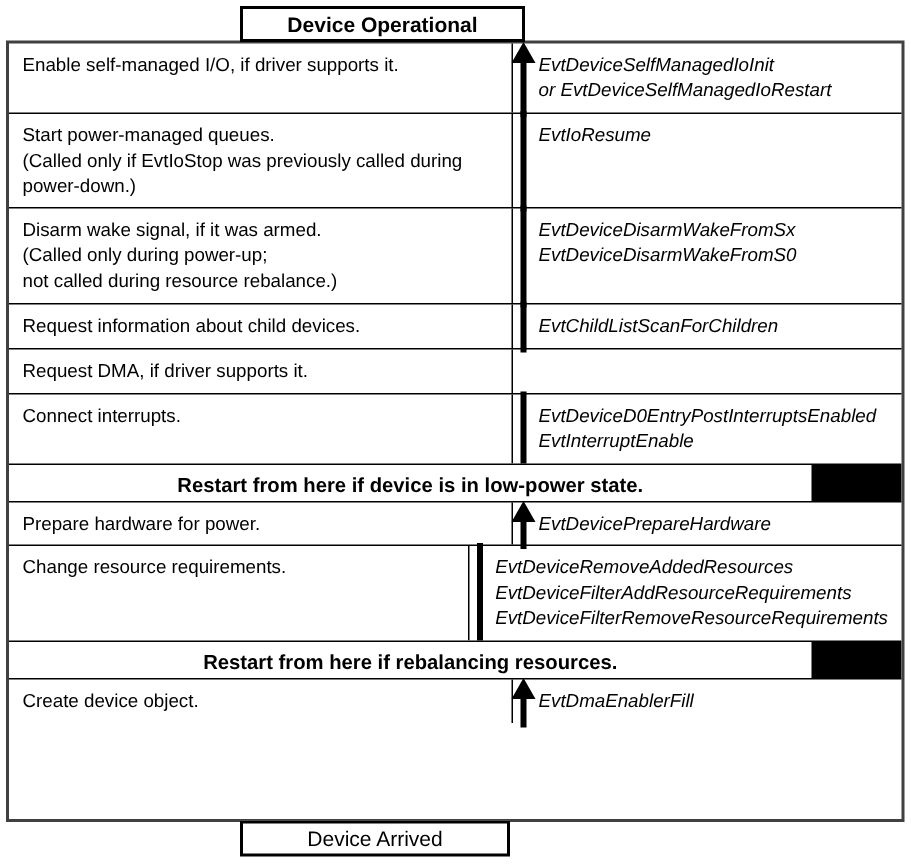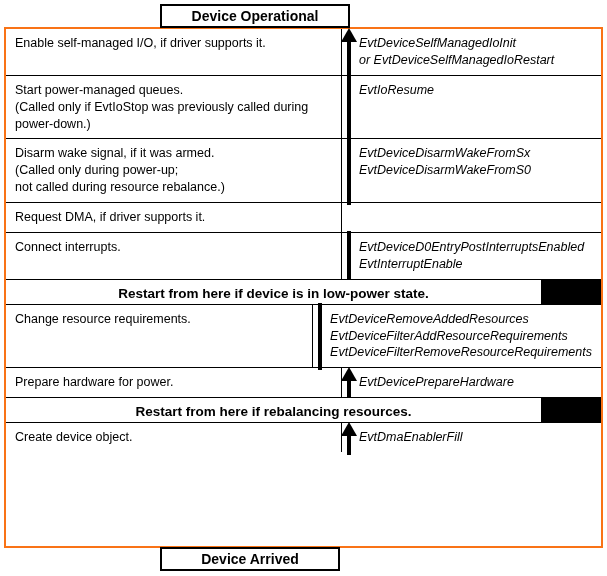--- a/index.html
+++ b/index.html
@@ -32,32 +32,32 @@
   }
   .footer-box {
     position: absolute;
     left: 160px;
     bottom: 5px;
     width: 180px;
     height: 24px;
     border: 2px solid #000;
     background: #fff;
     text-align: center;
-    font-weight: bold;
+    font-weight: normal;
     font-size: 14px;
     line-height: 20px;
     z-index: 2;
   }
   .main {
     position: absolute;
     left: 4px;
     right: 4px;
     top: 27px;
     bottom: 28px;
-    border: 2px solid #f97316;
+    border: 2px solid #404040;
     background: #fff;
     display: flex;
     flex-direction: column;
   }
   .row {
     display: flex;
     border-top: 1px solid #000;
     min-height: 0;
   }
   .row:first-child { border-top: none; }
@@ -152,52 +152,61 @@
       <div class="row">
         <div class="cell-left">Disarm wake signal, if it was armed.<br>(Called only during power-up;<br>not called during resource rebalance.)</div>
         <div class="cell-right with-arrow">
           <div class="cell-arrow">
             <div class="arrow-shaft shorttop"></div>
           </div>
           <span class="rtxt">EvtDeviceDisarmWakeFromSx<br>EvtDeviceDisarmWakeFromS0</span>
         </div>
       </div>
       <div class="row">
+        <div class="cell-left">Request information about child devices.</div>
+        <div class="cell-right with-arrow">
+          <div class="cell-arrow">
+            <div class="arrow-shaft shorttop"></div>
+          </div>
+          <span class="rtxt">EvtChildListScanForChildren</span>
+        </div>
+      </div>
+      <div class="row">
         <div class="cell-left">Request DMA, if driver supports it.</div>
       </div>
       <div class="row">
         <div class="cell-left">Connect interrupts.</div>
         <div class="cell-right with-arrow">
           <div class="cell-arrow">
             <div class="arrow-shaft shorttop"></div>
           </div>
           <span class="rtxt">EvtDeviceD0EntryPostInterruptsEnabled<br>EvtInterruptEnable</span>
         </div>
       </div>
       <div class="banner">
         <div class="banner-text">Restart from here if device is in low-power state.</div>
         <div class="banner-black"></div>
       </div>
       <div class="row">
-        <div class="cell-left">Change resource requirements.</div>
-        <div class="cell-right with-arrow">
-          <div class="cell-arrow">
-            <div class="arrow-shaft shorttop"></div>
-          </div>
-          <span class="rtxt">EvtDeviceRemoveAddedResources<br>EvtDeviceFilterAddResourceRequirements<br>EvtDeviceFilterRemoveResourceRequirements</span>
-        </div>
-      </div>
-      <div class="row">
         <div class="cell-left">Prepare hardware for power.</div>
         <div class="cell-right with-arrow">
           <div class="cell-arrow">
             <div class="arrow-head"></div>
             <div class="arrow-shaft"></div>
           </div>
           <span class="rtxt">EvtDevicePrepareHardware</span>
+        </div>
+      </div>
+      <div class="row">
+        <div class="cell-left">Change resource requirements.</div>
+        <div class="cell-right with-arrow">
+          <div class="cell-arrow">
+            <div class="arrow-shaft shorttop"></div>
+          </div>
+          <span class="rtxt">EvtDeviceRemoveAddedResources<br>EvtDeviceFilterAddResourceRequirements<br>EvtDeviceFilterRemoveResourceRequirements</span>
         </div>
       </div>
       <div class="banner">
         <div class="banner-text">Restart from here if rebalancing resources.</div>
         <div class="banner-black"></div>
       </div>
       <div class="row">
         <div class="cell-left">Create device object.</div>
         <div class="cell-right with-arrow">
           <div class="cell-arrow">

